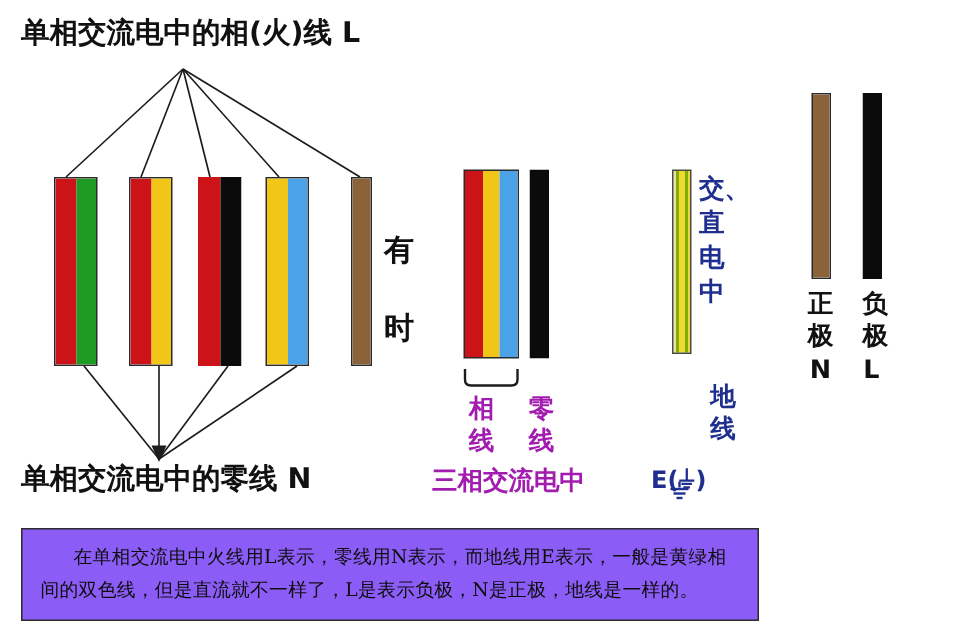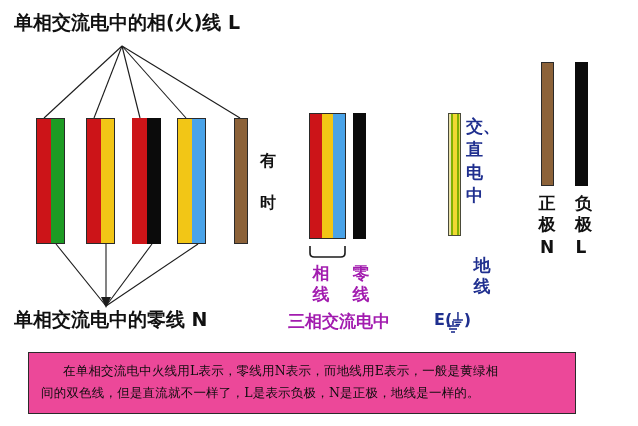--- a/index.html
+++ b/index.html
@@ -58,22 +58,22 @@
         #f2d832 4px, #f2d832 8px,
         #7fb000 8px, #7fb000 10px,
         #e9d94a 10px, #e9d94a 12px);
   }
 
   
   svg.overlay{position:absolute;left:0;top:0;width:638px;height:426px;pointer-events:none;}
 
   
   #note{
-    position:absolute;left:28px;top:352px;width:548px;height:62px;
-    border:1px solid #2b2b2b;box-sizing:border-box;background:#ec4899;
+    position:absolute;left:14px;top:352px;width:492px;height:62px;
+    border:1px solid #2b2b2b;box-sizing:border-box;background:#8b5cf6;
     padding:7px 12px 0 12px;
   }
   #note p{
     margin:0;font-size:12.5px;line-height:1.75;color:#0d0d0d;
     text-align:justify;letter-spacing:0.2px;
     font-family:"DejaVu Serif","Liberation Serif",serif;
   }
   #note p .ind{padding-left:22px;}
 </style>
 </head>
@@ -135,21 +135,21 @@
     <div class="seg" style="background:#4aa3e8;"></div>
   </div>
 
   <div class="bar" style="left:234px;top:118px;width:14px;height:126px;">
     <div class="seg" style="background:#8c6239;"></div>
   </div>
 
   <div class="vtxt blk-lbl" style="left:256px;top:140px;">
     <span style="visibility:hidden;">有时</span>
   </div>
-  <div class="txt blk-lbl" style="left:256px;top:140px;width:20px;font-size:16px;font-weight:bold;line-height:2.6;text-align:right;white-space:normal;word-break:break-all;">有时</div>
+  <div class="txt blk-lbl" style="left:256px;top:140px;width:20px;font-size:20px;font-weight:bold;line-height:2.6;text-align:right;white-space:normal;word-break:break-all;">有时</div>
 
   <div class="bar" style="left:309px;top:113px;width:37px;height:126px;">
     <div class="seg" style="background:#cc1418;"></div>
     <div class="seg" style="background:#f2c616;"></div>
     <div class="seg" style="background:#4aa3e8;"></div>
   </div>
 
   <div class="bar nostroke" style="left:353px;top:113px;width:13px;height:126px;">
     <div class="seg" style="background:#0b0b0b;"></div>
   </div>

